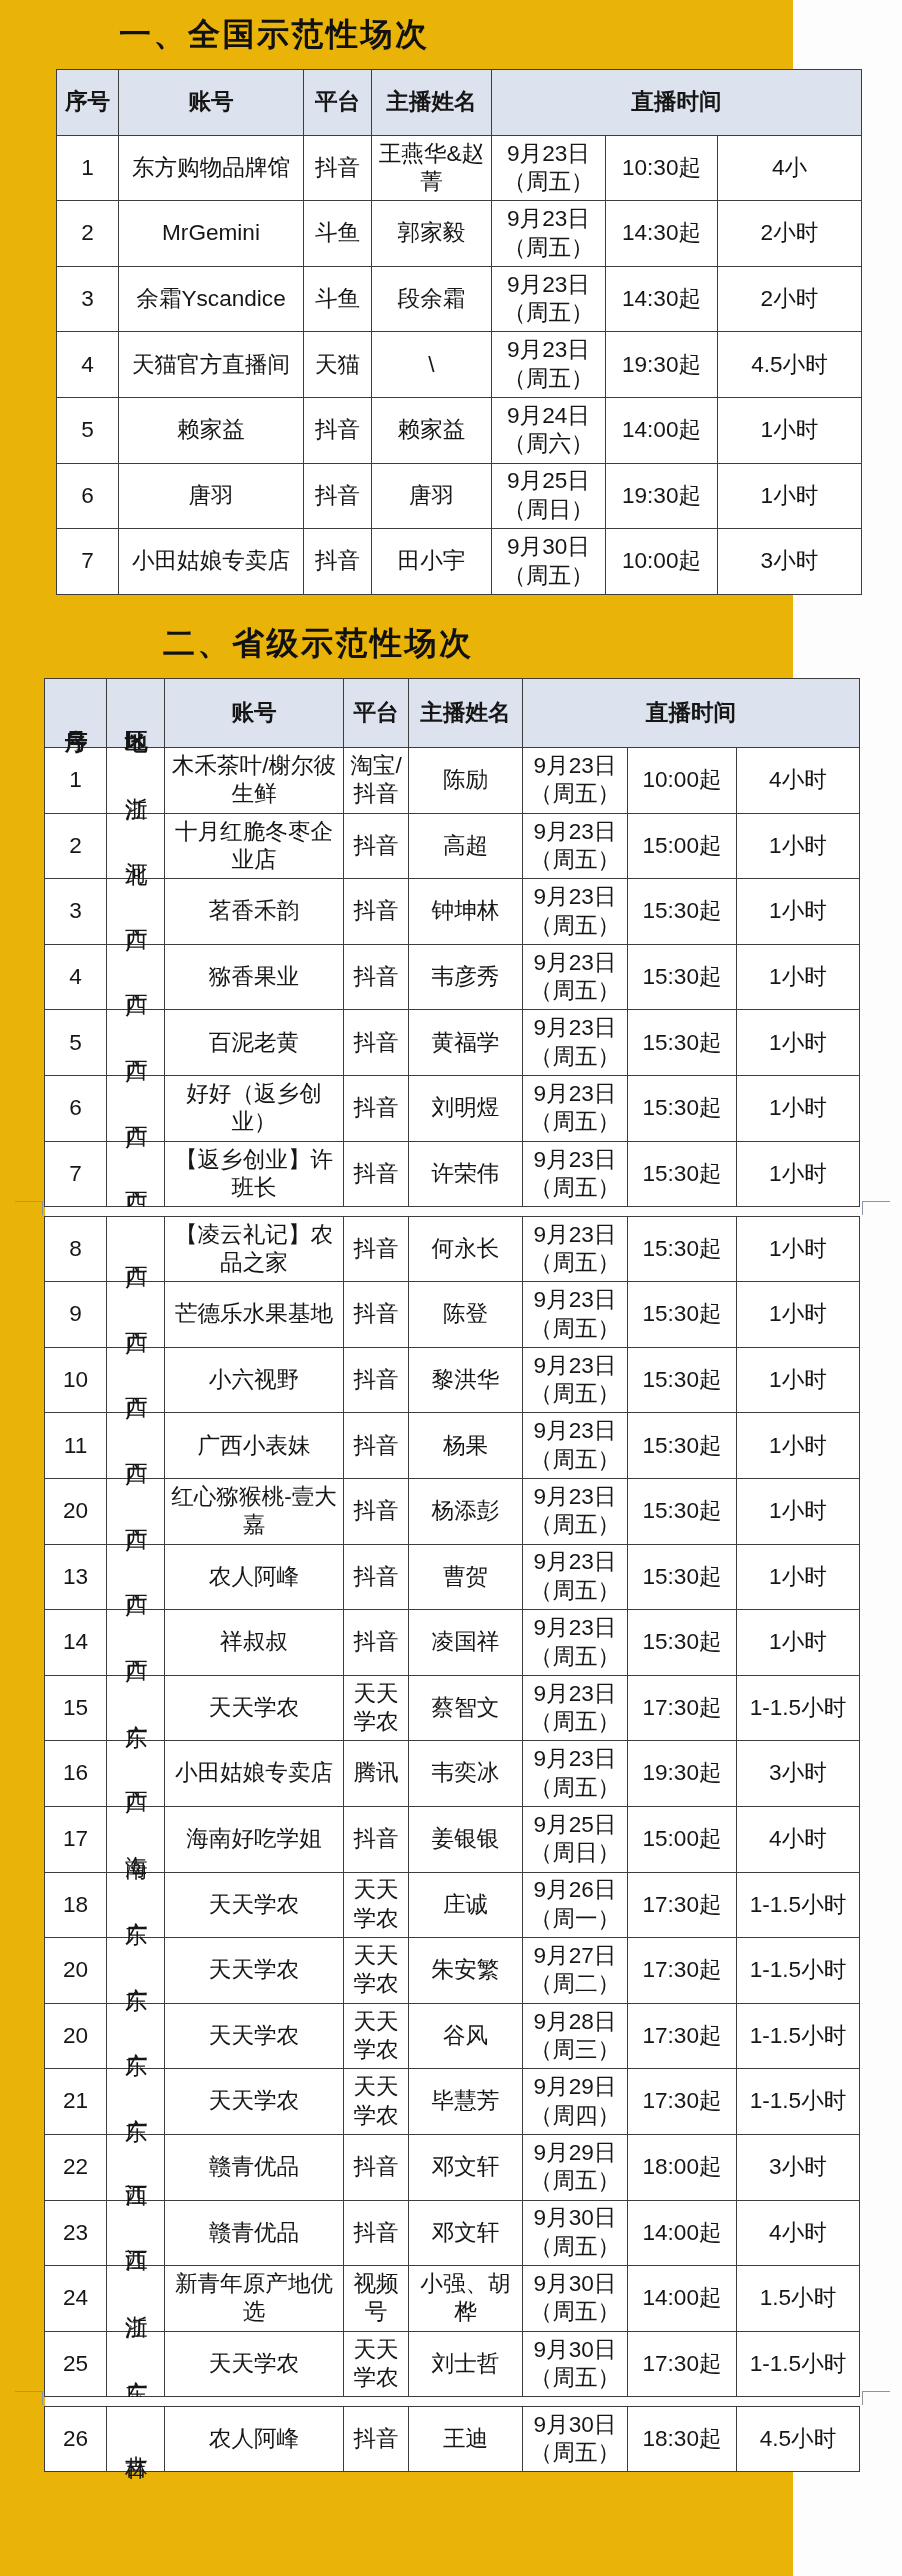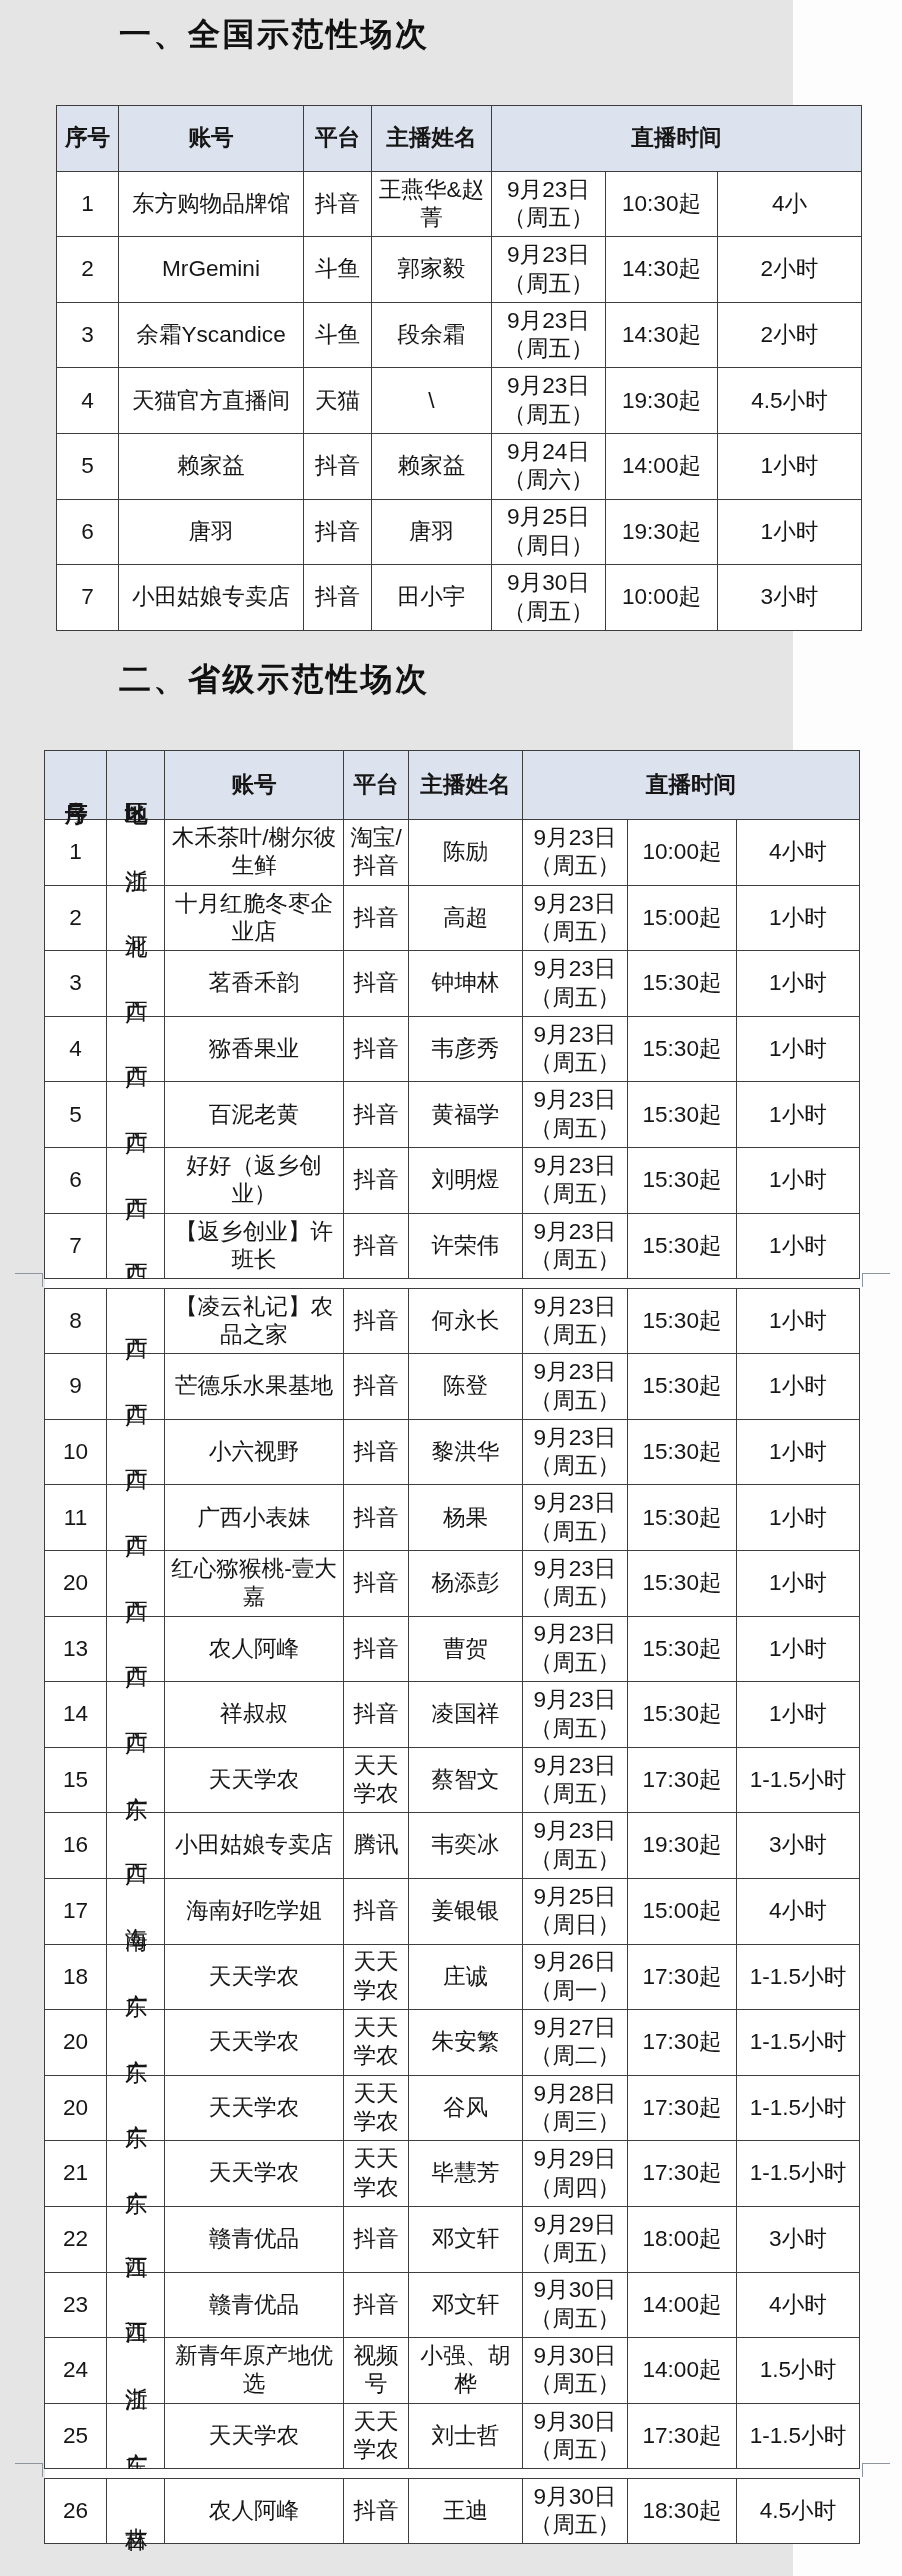--- a/index.html
+++ b/index.html
@@ -1,27 +1,27 @@
 <!DOCTYPE html>
 <html style="font-size:13.4px"><head>
 <meta charset="utf-8">
 <style>
   html,body{margin:0;padding:0;}
   body{
     width:902px;height:2576px;overflow:hidden;
     background:#fdfdfd;color:#161616;
     font-family:"Liberation Sans","DejaVu Sans",sans-serif;
   }
-  .page{position:relative;width:793px;height:2576px;background:#e5e5e5;}
+  .page{position:relative;width:793px;height:2576px;background:#eab308;}
   .section-title{
     font-size:32px;font-weight:700;letter-spacing:2.5px;
     margin:0;padding:13.4px 0 11.7px 119px;color:#111;
   }
-  .section-title.second{padding-top:27px;}
-  table{border-collapse:collapse;table-layout:fixed;margin-top:36px;}
+  .section-title.second{padding-top:27px;margin-left:44px;}
+  table{border-collapse:collapse;table-layout:fixed;}
   #table-national{margin-left:56px;width:805px;}
   #table-provincial{margin-left:44px;width:816px;}
   th,td{
     border:1.7px solid #3d3d3d;
     text-align:center;vertical-align:middle;
     font-size:22.6px;line-height:1.26;
     padding:3.3px 3.3px;word-break:break-all;
     color:#161616;
   }
   thead th{background:#dde3ee;font-weight:700;height:58px;}

